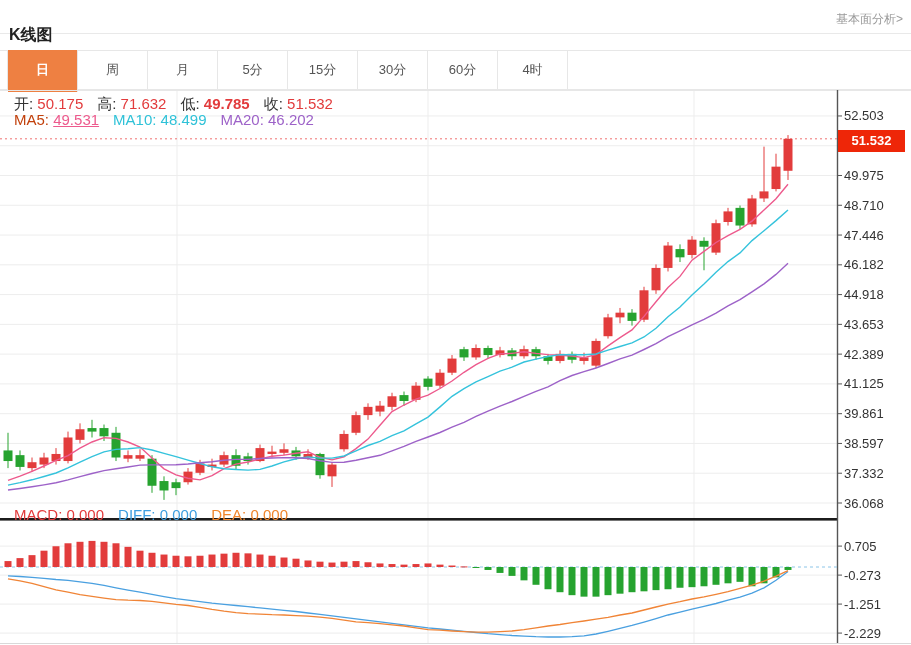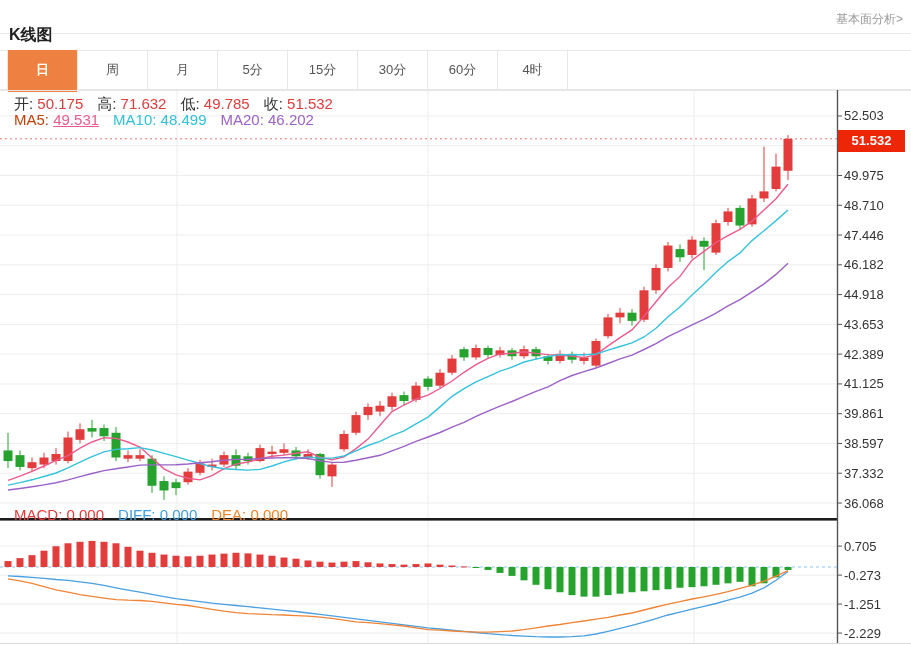--- a/index.html
+++ b/index.html
@@ -318,21 +318,21 @@
     <g>
       <polyline points="8,480.3 20,476.2 32,471.4 44,466.0 56,460.3 68,455.6 80,448.1 92,442.0 104,437.7 116,438.4 128,442.0 140,447.1 152,458.0 164,468.8 176,474.9 188,478.2 200,479.9 212,475.6 224,468.6 236,464.1 248,462.0 260,458.9 272,456.3 284,455.1 296,453.3 308,451.8 320,457.3 332,459.9 344,456.8 356,448.6 368,439.1 380,425.2 392,411.6 404,405.0 416,399.1 428,395.1 440,388.5 452,381.0 464,372.3 476,364.7 488,358.4 500,353.9 512,353.4 524,351.8 536,353.4 548,354.6 560,355.3 572,356.0 584,357.6 596,354.6 608,345.9 620,337.6 632,329.9 644,316.4 656,301.8 668,287.5 680,276.4 692,260.2 704,251.4 716,242.5 728,235.7 740,229.3 752,221.1 764,210.0 776,198.7 788,184.2" fill="none" stroke="#ed5a8d" stroke-width="1.4"></polyline>
       <polyline points="8,485.1 20,482.6 32,479.8 44,476.5 56,473.0 68,467.9 80,462.1 92,456.7 104,451.8 116,449.4 128,448.8 140,447.6 152,450.0 164,453.3 176,456.7 188,460.1 200,463.5 212,466.8 224,468.7 236,469.5 248,470.1 260,469.4 272,466.0 284,461.9 296,458.7 308,456.9 320,458.1 332,458.1 344,456.0 356,450.9 368,445.5 380,441.3 392,435.7 404,430.9 416,423.8 428,417.1 440,406.9 452,396.3 464,388.6 476,381.9 488,376.7 500,371.2 512,367.2 524,362.0 536,359.1 548,356.5 560,354.6 572,354.7 584,354.7 596,354.0 608,350.2 620,346.5 632,342.9 644,337.0 656,328.2 668,316.7 680,307.0 692,295.0 704,283.9 716,272.2 728,261.6 740,252.9 752,240.6 764,230.7 776,220.6 788,209.9" fill="none" stroke="#35c3dc" stroke-width="1.4"></polyline>
       <polyline points="8,490.0 20,488.5 32,486.8 44,484.9 56,482.8 68,479.9 80,476.6 92,473.5 104,470.6 116,468.8 128,467.0 140,465.1 152,464.9 164,464.9 176,464.8 188,464.0 200,462.8 212,461.7 224,460.3 236,459.4 248,459.4 260,458.5 272,458.0 284,457.6 296,457.7 308,458.5 320,460.8 332,462.4 344,462.3 356,460.2 368,457.8 380,455.3 392,450.8 404,446.4 416,441.3 428,437.0 440,432.5 452,427.2 464,422.3 476,416.4 488,411.1 500,406.2 512,401.5 524,396.4 536,391.4 548,386.8 560,380.7 572,375.5 584,371.7 596,368.0 608,363.5 620,358.8 632,355.1 644,349.5 656,343.6 668,336.6 680,330.8 692,324.9 704,319.3 716,313.1 728,305.9 740,299.7 752,291.8 764,283.9 776,274.4 788,263.3" fill="none" stroke="#9d62c8" stroke-width="1.4"></polyline>
     </g>
   </svg>
 
 <div class="overlay" id="ohlc-row" style="top:95px;">
     <span class="grp"><span style="color: rgb(51, 51, 51);">开: </span><span style="color: rgb(226, 59, 60);">50.175</span></span>
     <span class="grp"><span style="color: rgb(51, 51, 51);">高: </span><span style="color: rgb(226, 59, 60);">71.632</span></span>
-    <span class="grp"><span style="color: rgb(51, 51, 51);">低: </span><span style="color: rgb(226, 59, 60);">49.785</span></span>
+    <span class="grp"><span style="color: rgb(51, 51, 51);">低: </span><span style="color: rgb(226, 59, 60); font-weight: bold;">49.785</span></span>
     <span class="grp"><span style="color: rgb(51, 51, 51);">收: </span><span style="color: rgb(226, 59, 60);">51.532</span></span>
   </div>
 <div class="overlay" id="ma-row" style="top:111px;">
     <span class="grp"><span style="color: #c2410c; margin-top: 44px;">MA5: </span><span style="color: rgb(237, 90, 141); text-decoration: underline;">49.531</span></span>
     <span class="grp"><span style="color: rgb(47, 194, 216);">MA10: </span><span style="color: rgb(47, 194, 216);">48.499</span></span>
     <span class="grp"><span style="color: rgb(157, 98, 200);">MA20: </span><span style="color: rgb(157, 98, 200);">46.202</span></span>
   </div>
 <div class="overlay" id="macd-row" style="top:506px;">
     <span class="grp"><span style="color: rgb(226, 59, 60);">MACD: </span><span style="color: rgb(226, 59, 60);">0.000</span></span>
     <span class="grp"><span style="color: rgb(63, 159, 224);">DIFF: </span><span style="color: rgb(63, 159, 224);">0.000</span></span>

